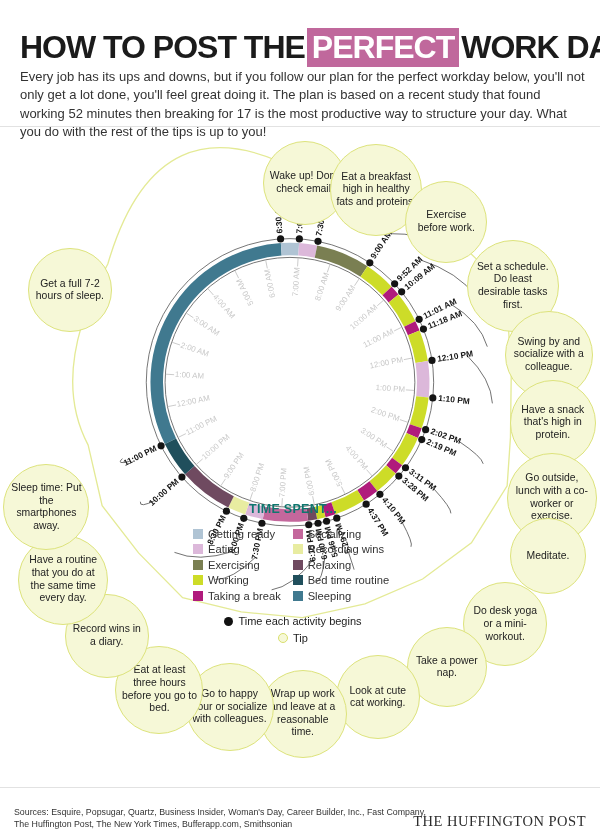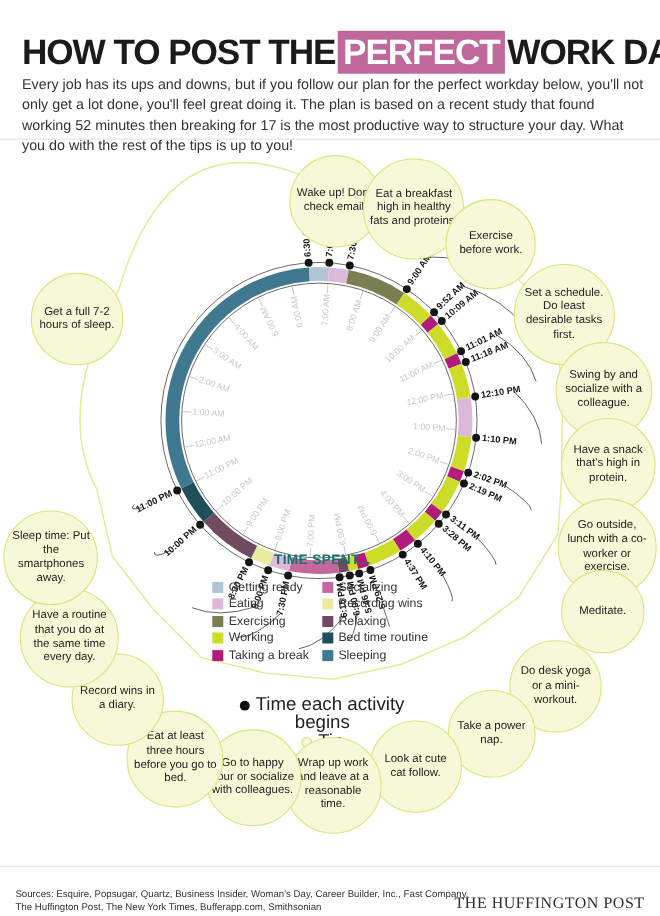--- a/index.html
+++ b/index.html
@@ -18,21 +18,21 @@
   .tip{position:absolute;border-radius:50%;background:#f6f8d7;border:1.5px solid #dde37c;
        display:flex;align-items:center;justify-content:center;text-align:center;
        font-size:10.4px;line-height:1.22;color:#222;padding:5px;box-sizing:border-box;}
   
   #legend{position:absolute;left:193px;top:372px;width:200px;text-align:center;}
   #legend h3{margin:0 0 10px 0;font-size:12.5px;font-weight:700;color:#0f766e;letter-spacing:.3px;}
   #legend-items{display:grid;grid-template-rows:repeat(5,15.5px);grid-auto-flow:column;
                 column-gap:8px;text-align:left;font-size:11.2px;color:#333;}
   .leg-item{display:flex;align-items:center;white-space:nowrap;}
   .swatch{display:inline-block;width:10px;height:10px;margin-right:5px;flex:0 0 10px;}
-  #legend-markers{margin-top:27px;font-size:17px;color:#222;line-height:17px;}
+  #legend-markers{margin-top:9px;font-size:11px;color:#222;line-height:17px;}
   .mark-dot{display:inline-block;width:9px;height:9px;border-radius:50%;background:#111;
             margin-right:5px;vertical-align:-1px;}
   .mark-tip{display:inline-block;width:8px;height:8px;border-radius:50%;background:#f6f8d7;
             border:1.5px solid #d9e06e;margin-right:5px;vertical-align:-1px;}
   
   #sources{position:absolute;left:14px;top:797px;width:420px;font-size:8.8px;
            line-height:1.4;color:#333;}
   #brand{position:absolute;right:14px;top:798px;font-family:"Liberation Serif",serif;
          font-size:14.5px;letter-spacing:.5px;color:#2d2d2d;}
 </style>
@@ -266,21 +266,21 @@
         <div class="tip" style="height: 76px; width: 76px; left: 509.945px; top: 387.987px;">
           <span>Meditate.</span>
         </div>
         <div class="tip" style="height: 84px; width: 84px; left: 463.197px; top: 452.16px;">
           <span>Do desk yoga or a mini-workout.</span>
         </div>
         <div class="tip" style="height: 80px; width: 80px; left: 406.811px; top: 497.447px;">
           <span>Take a power nap.</span>
         </div>
         <div class="tip" style="height: 84px; width: 84px; left: 335.772px; top: 525.219px;">
-          <span>Look at cute cat follow.</span>
+          <span>Look at cute cat working.</span>
         </div>
         <div class="tip" style="height: 88px; width: 88px; left: 258.759px; top: 539.614px;">
           <span>Wrap up work and leave at a reasonable time.</span>
         </div>
         <div class="tip" style="height: 88px; width: 88px; left: 185.577px; top: 532.859px;">
           <span>Go to happy hour or socialize with colleagues.</span>
         </div>
         <div class="tip" style="height: 88px; width: 88px; left: 115.495px; top: 515.741px;">
           <span>Eat at least three hours before you go to bed.</span>
         </div>

